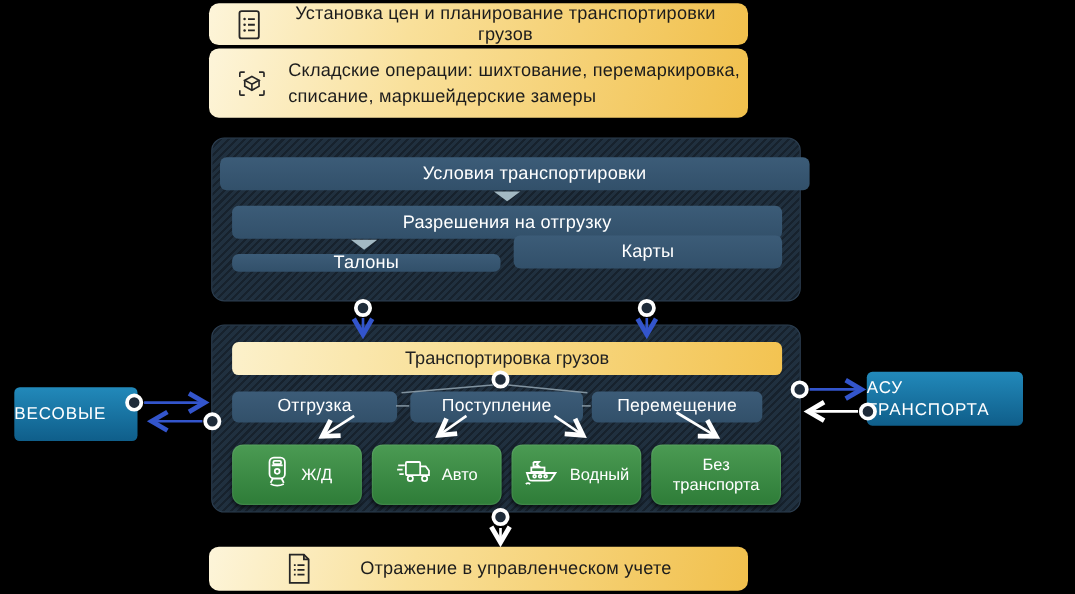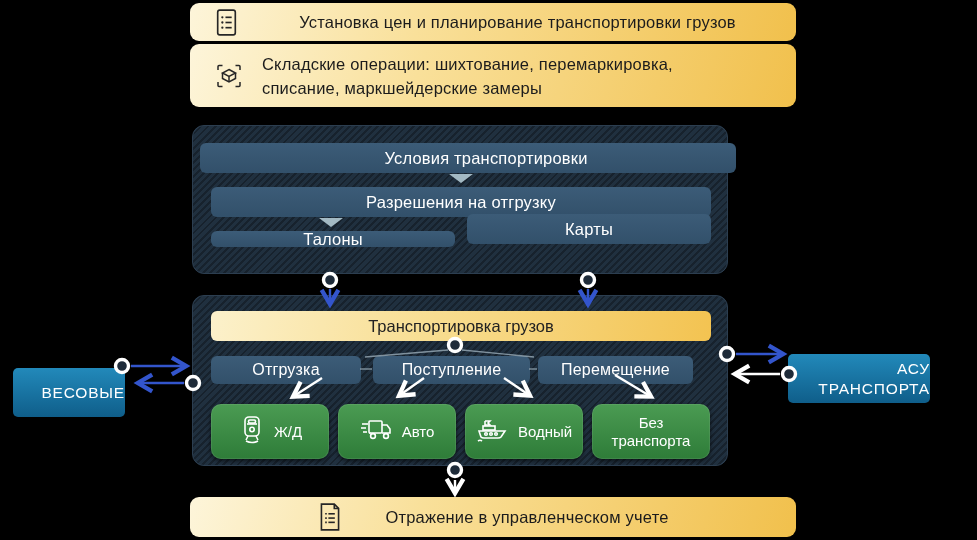--- a/index.html
+++ b/index.html
@@ -1,19 +1,19 @@
 <!DOCTYPE html>
 <html><head>
 <meta charset="utf-8">
 <style>
   html,body{margin:0;padding:0;background:#000;}
   .stage{position:relative;width:977px;height:540px;background:#000;overflow:hidden;
          font-family:"Liberation Sans","DejaVu Sans",sans-serif;-webkit-font-smoothing:antialiased;}
   
-  .gold-banner{position:absolute;left:190px;width:606px;border-radius:9px;
+  .gold-banner{position:absolute;left:190px;width:490px;border-radius:9px;
     background:linear-gradient(108deg,#fdf5da 0%,#f9e09a 38%,#f1c04c 100%);
     display:flex;align-items:center;color:#1c1c1c;
     box-shadow:0 2px 5px rgba(0,0,0,.7);}
   .gold-banner .bicon{flex:0 0 auto;margin-left:24px;display:flex;align-items:center;}
   .gold-banner .btext{flex:1;text-align:center;font-size:16.5px;letter-spacing:.2px;padding:0 14px;}
   .gold-banner .btext-left{flex:1;font-size:16.5px;line-height:24px;padding-left:18px;letter-spacing:.2px;}
   .gold-banner.center-content{justify-content:center;}
   .gold-banner.center-content .bicon{margin-left:0;margin-right:6px;}
   .gold-banner.center-content .btext{flex:0 0 auto;text-align:left;padding:0;margin-left:36px;}
   
@@ -27,23 +27,23 @@
   .gold-bar{position:absolute;border-radius:6px;
     background:linear-gradient(100deg,#fcf1cb 0%,#f8dd90 45%,#f3c351 100%);
     color:#222;display:flex;align-items:center;justify-content:center;font-size:16.5px;}
   .mode-btn{position:absolute;width:118px;height:55px;border-radius:10px;
     background:linear-gradient(180deg,#4b9b53 0%,#2e7c38 100%);
     box-shadow:inset 0 0 0 1px rgba(255,255,255,.08),0 2px 4px rgba(0,0,0,.6);
     color:#fff;display:flex;align-items:center;justify-content:center;gap:8px;
     font-size:15px;text-align:center;line-height:1.2;}
   .blue-box{position:absolute;border-radius:5px;
     background:linear-gradient(180deg,#2289ba 0%,#0f5e8a 100%);
-    color:#fff;display:flex;flex-direction:column;align-items:flex-end;justify-content:center;
+    color:#fff;display:flex;flex-direction:column;align-items:flex-start;justify-content:center;
     font-size:15.5px;letter-spacing:.8px;line-height:1.25;
-    box-shadow:0 2px 7px rgba(0,0,0,.75);margin-top:16px;}
+    box-shadow:0 2px 7px rgba(0,0,0,.75);}
   svg.overlay{position:absolute;left:0;top:0;pointer-events:none;}
   .tri{position:absolute;width:0;height:0;border-left:12px solid transparent;
        border-right:12px solid transparent;border-top:9px solid #a3b9c3;}
 </style>
 </head>
 <body>
 
 <div class="stage">
 
   <div class="gold-banner" style="top:3px;height:38px;">

